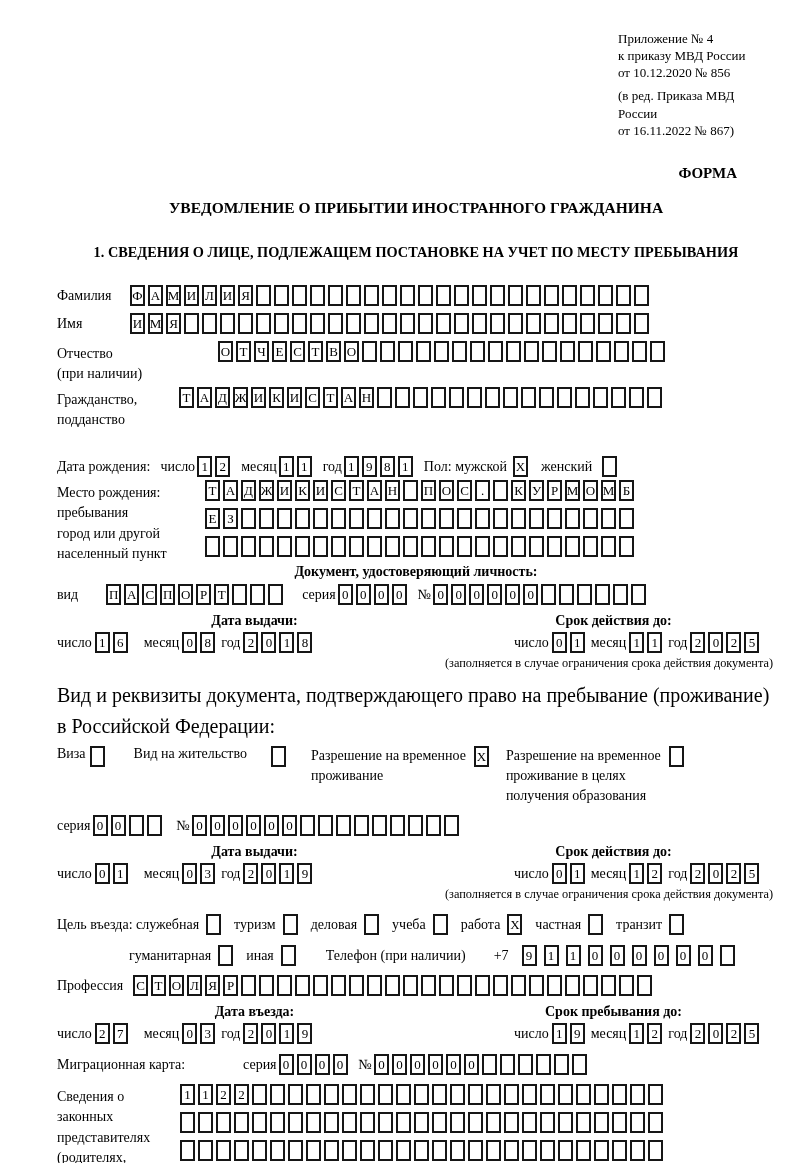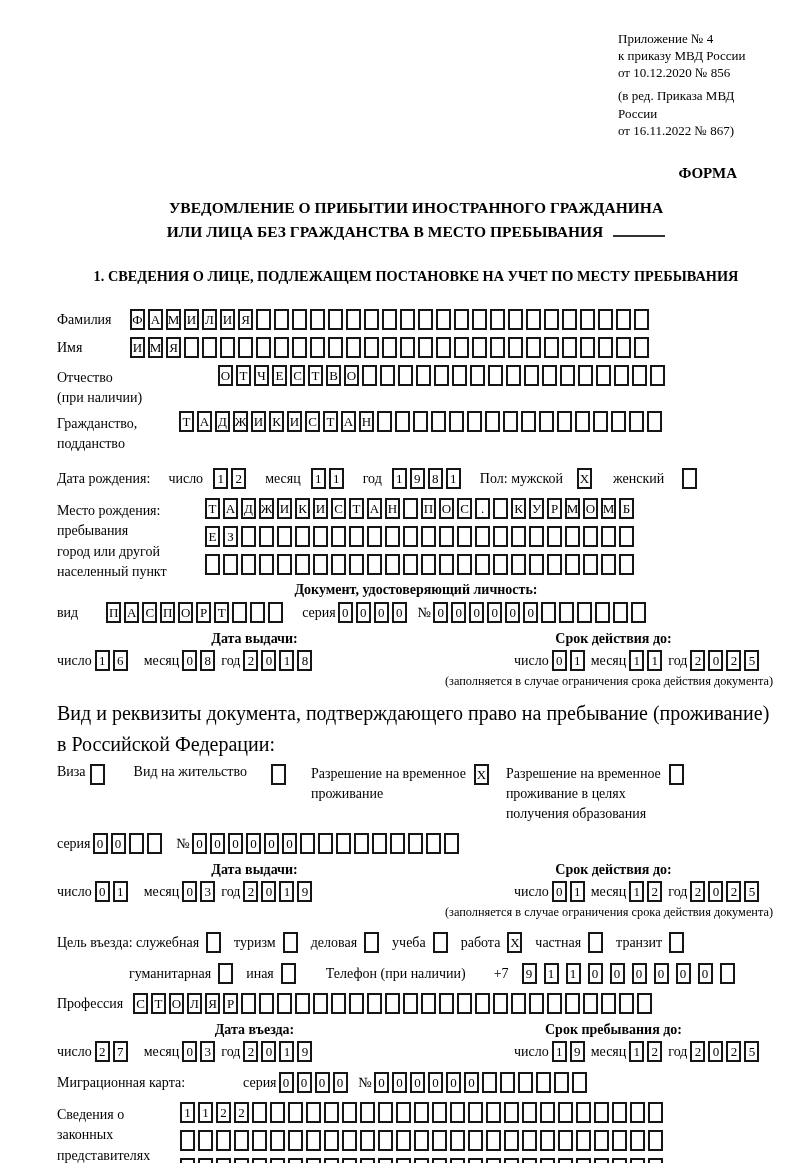--- a/index.html
+++ b/index.html
@@ -82,21 +82,20 @@
     <div>Приложение № 4</div>
     <div>к приказу МВД России</div>
     <div>от 10.12.2020 № 856</div>
     <div class="grp2">(в ред. Приказа МВД России</div>
     <div>от 16.11.2022 № 867)</div>
   </div>
   <div class="forma">ФОРМА</div>
 
   <div class="title">
     <div>УВЕДОМЛЕНИЕ О ПРИБЫТИИ ИНОСТРАННОГО ГРАЖДАНИНА</div>
-    <div><span>ИЛИ ЛИЦА БЕЗ ГРАЖДАНСТВА В МЕСТО ПРЕБЫВАНИЯ</span><span class="blank-line"></span></div>
   </div>
 
   <div class="sect-head">1. СВЕДЕНИЯ О ЛИЦЕ, ПОДЛЕЖАЩЕМ ПОСТАНОВКЕ НА УЧЕТ ПО МЕСТУ ПРЕБЫВАНИЯ</div>
 
   <div class="crow" style="margin-top:24px;">
     <div class="lab w73">Фамилия</div>
     <div class="cells">
         <span class="cell">Ф</span>
         <span class="cell">А</span>
         <span class="cell">М</span>
@@ -227,21 +226,21 @@
         <span class="cell"></span>
         <span class="cell"></span>
         <span class="cell"></span>
         <span class="cell"></span>
         <span class="cell"></span>
         <span class="cell"></span>
         <span class="cell"></span>
       </div>
   </div>
 
-  <div class="inline-grp" style="margin-top:14px;gap:8px;">
+  <div class="inline-grp" style="margin-top:26px;">
     <span>Дата рождения:</span>
     <span class="gap10">число</span>
     <span class="cells gap6">
         <span class="cell">1</span>
         <span class="cell">2</span>
       </span>
     <span class="gap6">месяц</span>
     <span class="cells gap6">
         <span class="cell">1</span>
         <span class="cell">1</span>
@@ -252,21 +251,21 @@
         <span class="cell">9</span>
         <span class="cell">8</span>
         <span class="cell">1</span>
       </span>
     <span class="gap6">Пол: мужской</span>
     <span class="cell gap6">X</span>
     <span class="gap10">женский</span>
     <span class="cell gap10"></span>
   </div>
 
-  <div class="crow" style="margin-top:9px;">
+  <div class="crow" style="margin-top:3px;">
     <div class="lab w148 lab2">
       <div>Место рождения:</div>
       <div>пребывания</div>
       <div>город или другой</div>
       <div>населенный пункт</div>
     </div>
     <div class="stack">
       <div class="cells">
           <span class="cell">Т</span>
           <span class="cell">А</span>

